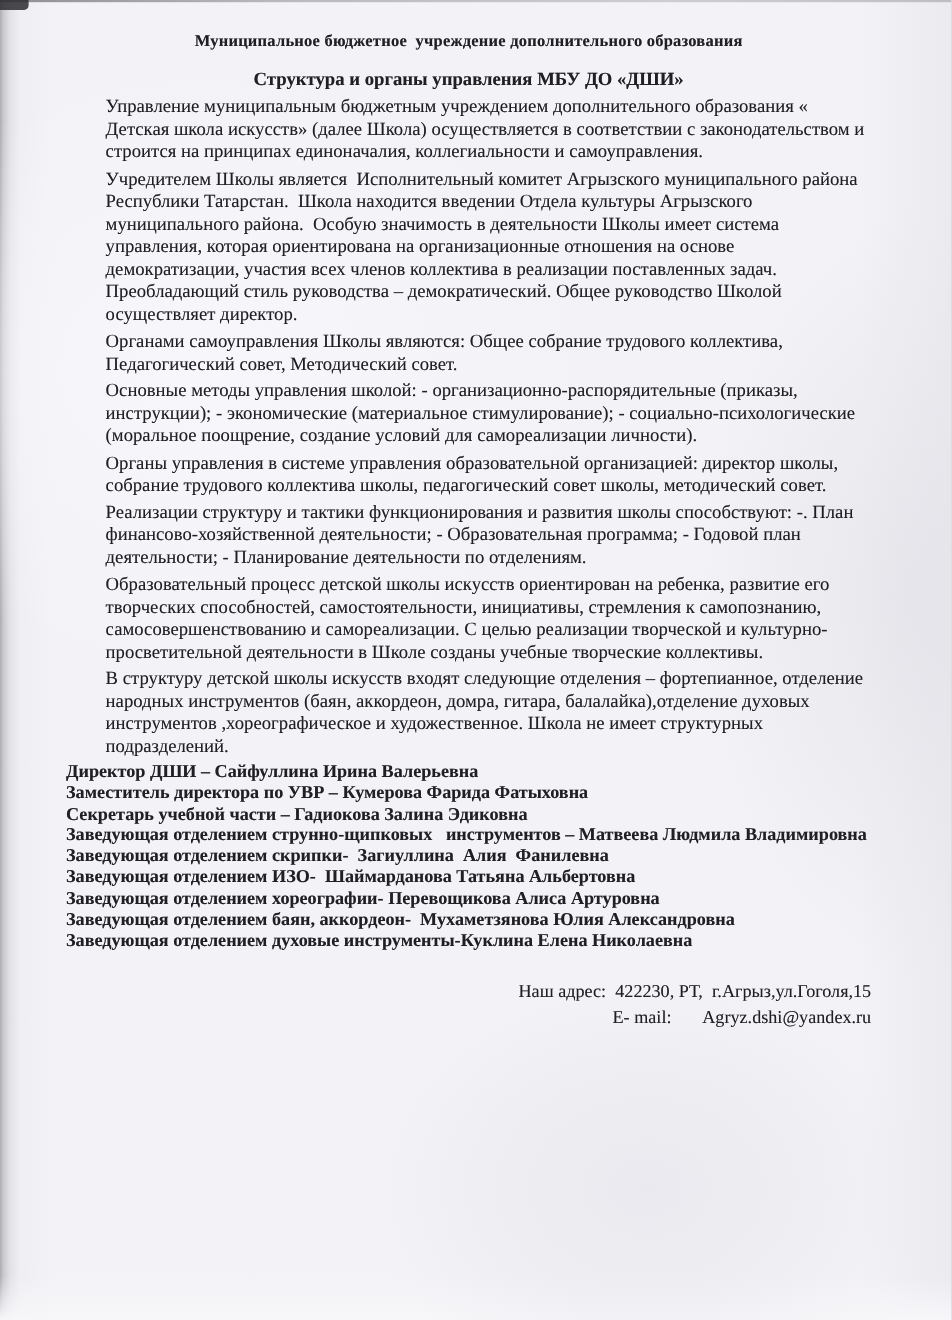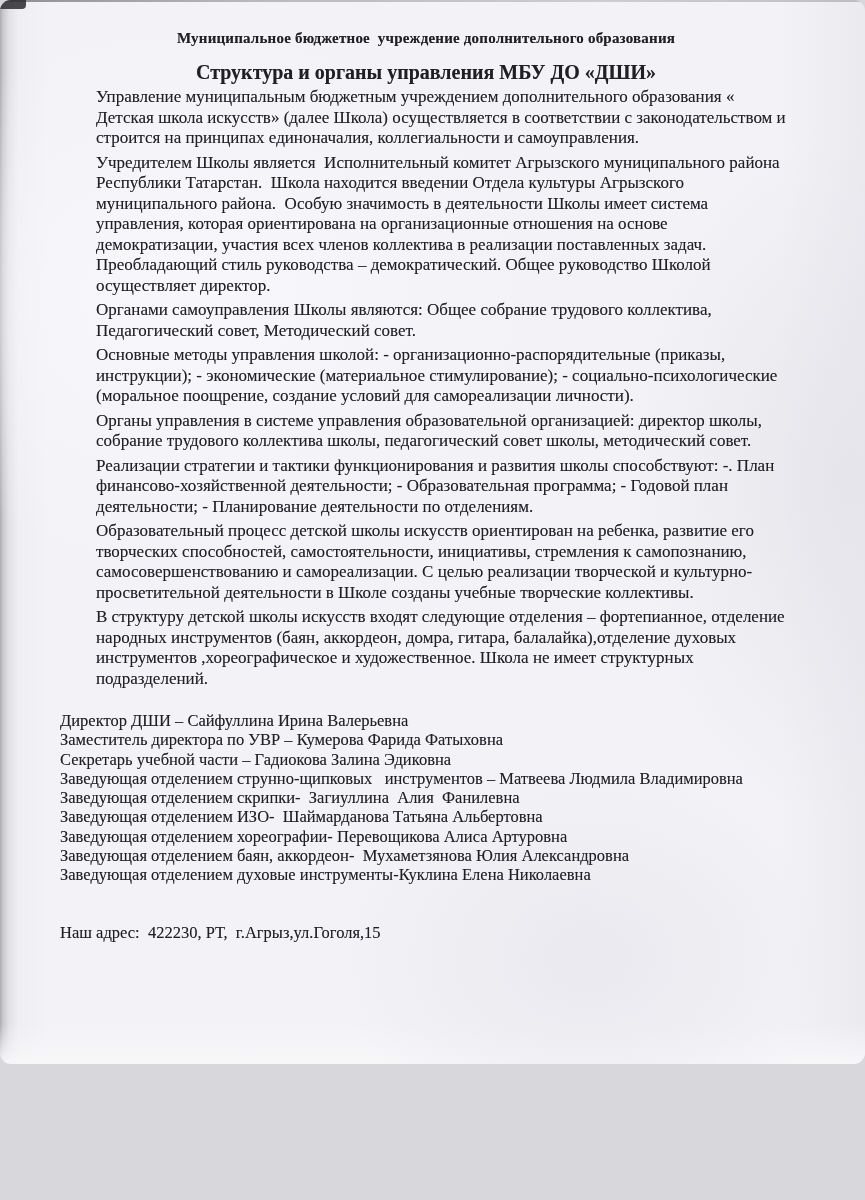--- a/index.html
+++ b/index.html
@@ -5,31 +5,30 @@
 <style>
   html, body {
     margin: 0;
     padding: 0;
     background: #d8d8dc;
     font-family: "Liberation Serif", "DejaVu Serif", serif;
   }
   .page {
     position: relative;
     width: 865px;
-    height: 1064px;
+    height: 1200px;
     margin: 0 auto;
     overflow: hidden;
     color: #1f1f24;
     background:
       radial-gradient(ellipse 420px 320px at 68% 90%, rgba(232,232,238,0.9) 0%, rgba(232,232,238,0) 60%),
       radial-gradient(ellipse 520px 420px at 22% 28%, rgba(248,247,251,0.9) 0%, rgba(248,247,251,0) 65%),
       radial-gradient(ellipse 300px 500px at 97% 45%, rgba(228,227,233,0.8) 0%, rgba(228,227,233,0) 70%),
       linear-gradient(0deg, #f7f7fa 0px, rgba(247,247,250,0) 40px),
       linear-gradient(90deg, #ababb0 0px, #c9c8cd 3px, #e2e1e6 9px, #efeef2 18px, #f3f2f6 48px, #f3f2f6 780px, #ebeaef 865px);
-    border-radius: 11px;
   }
   .scan-edge-top {
     position: absolute; top: 0; left: 0; width: 100%; height: 2px;
     background: linear-gradient(90deg, #59595e 0%, #9b9aa0 30%, #b9b8be 70%, #a5a4aa 100%);
     opacity: .65;
   }
   .scan-corner-mark {
     position: absolute; top: 0; left: 0; width: 26px; height: 9px;
     background: #2c2c30;
     border-radius: 0 0 4px 0;
@@ -52,44 +51,46 @@
     text-align: center;
     font-size: 21.5px;
     line-height: 27px;
     margin-top: 2px;
     white-space: pre-wrap;
     text-shadow: 0 0 .5px rgba(25,25,35,.4);
   }
   .section-heading {
     text-align: center;
     font-weight: bold;
-    font-size: 20px;
+    font-size: 17px;
     line-height: 22px;
     margin-top: 12px;
     white-space: pre-wrap;
     text-shadow: 0 0 .5px rgba(25,25,35,.45);
   }
   .paragraphs p {
     margin: 4px 0 0 36px;
     font-size: 17px;
     line-height: 20.5px;
     white-space: pre-wrap;
     text-shadow: 0 0 .5px rgba(25,25,35,.4);
   }
   .staff {
-    margin-top: 22px;
+    margin-top: 2px;
+    font-weight: bold;
   }
   .staff-line {
     font-size: 16.5px;
     line-height: 19.3px;
     white-space: pre-wrap;
     text-shadow: 0 0 .5px rgba(25,25,35,.4);
   }
   .footer {
-    margin-top: 36px;
+    margin-top: 24px;
+    text-align: right;
   }
   .footer-line {
     font-size: 16.5px;
     line-height: 24px;
     white-space: pre-wrap;
     text-shadow: 0 0 .5px rgba(25,25,35,.4);
   }
 </style>
 </head>
 <body>
@@ -103,35 +104,36 @@
     <div class="hdr">Муниципальное бюджетное  учреждение дополнительного образования</div>
 
     <div class="section-heading">Структура и органы управления МБУ ДО «ДШИ»</div>
 
     <div class="paragraphs">
       <p>Управление муниципальным бюджетным учреждением дополнительного образования « Детская школа искусств» (далее Школа) осуществляется в соответствии с законодательством и строится на принципах единоначалия, коллегиальности и самоуправления.</p>
       <p>Учредителем Школы является  Исполнительный комитет Агрызского муниципального района Республики Татарстан.  Школа находится введении Отдела культуры Агрызского муниципального района.  Особую значимость в деятельности Школы имеет система управления, которая ориентирована на организационные отношения на основе демократизации, участия всех членов коллектива в реализации поставленных задач. Преобладающий стиль руководства – демократический. Общее руководство Школой осуществляет директор.</p>
       <p>Органами самоуправления Школы являются: Общее собрание трудового коллектива, Педагогический совет, Методический совет.</p>
       <p>Основные методы управления школой: - организационно-распорядительные (приказы, инструкции); - экономические (материальное стимулирование); - социально-психологические (моральное поощрение, создание условий для самореализации личности).</p>
       <p>Органы управления в системе управления образовательной организацией: директор школы, собрание трудового коллектива школы, педагогический совет школы, методический совет.</p>
-      <p>Реализации стратегии и тактики функционирования и развития школы способствуют: -. План финансово-хозяйственной деятельности; - Образовательная программа; - Годовой план деятельности; - Планирование деятельности по отделениям.</p>
+      <p>Реализации структуру и тактики функционирования и развития школы способствуют: -. План финансово-хозяйственной деятельности; - Образовательная программа; - Годовой план деятельности; - Планирование деятельности по отделениям.</p>
       <p>Образовательный процесс детской школы искусств ориентирован на ребенка, развитие его творческих способностей, самостоятельности, инициативы, стремления к самопознанию, самосовершенствованию и самореализации. С целью реализации творческой и культурно-просветительной деятельности в Школе созданы учебные творческие коллективы.</p>
       <p>В структуру детской школы искусств входят следующие отделения – фортепианное, отделение народных инструментов (баян, аккордеон, домра, гитара, балалайка),отделение духовых инструментов ,хореографическое и художественное. Школа не имеет структурных подразделений.</p>
     </div>
 
     <div class="staff">
       <div class="staff-line">Директор ДШИ – Сайфуллина Ирина Валерьевна</div>
       <div class="staff-line">Заместитель директора по УВР – Кумерова Фарида Фатыховна</div>
       <div class="staff-line">Секретарь учебной части – Гадиокова Залина Эдиковна</div>
       <div class="staff-line">Заведующая отделением струнно-щипковых   инструментов – Матвеева Людмила Владимировна</div>
       <div class="staff-line">Заведующая отделением скрипки-  Загиуллина  Алия  Фанилевна</div>
       <div class="staff-line">Заведующая отделением ИЗО-  Шаймарданова Татьяна Альбертовна</div>
       <div class="staff-line">Заведующая отделением хореографии- Перевощикова Алиса Артуровна</div>
       <div class="staff-line">Заведующая отделением баян, аккордеон-  Мухаметзянова Юлия Александровна</div>
       <div class="staff-line">Заведующая отделением духовые инструменты-Куклина Елена Николаевна</div>
     </div>
 
     <div class="footer">
       <div class="footer-line">Наш адрес:  422230, РТ,  г.Агрыз,ул.Гоголя,15</div>
+      <div class="footer-line">E- mail:       Agryz.dshi@yandex.ru</div>
     </div>
 
   </div>
 </div>
 
 </body></html>

